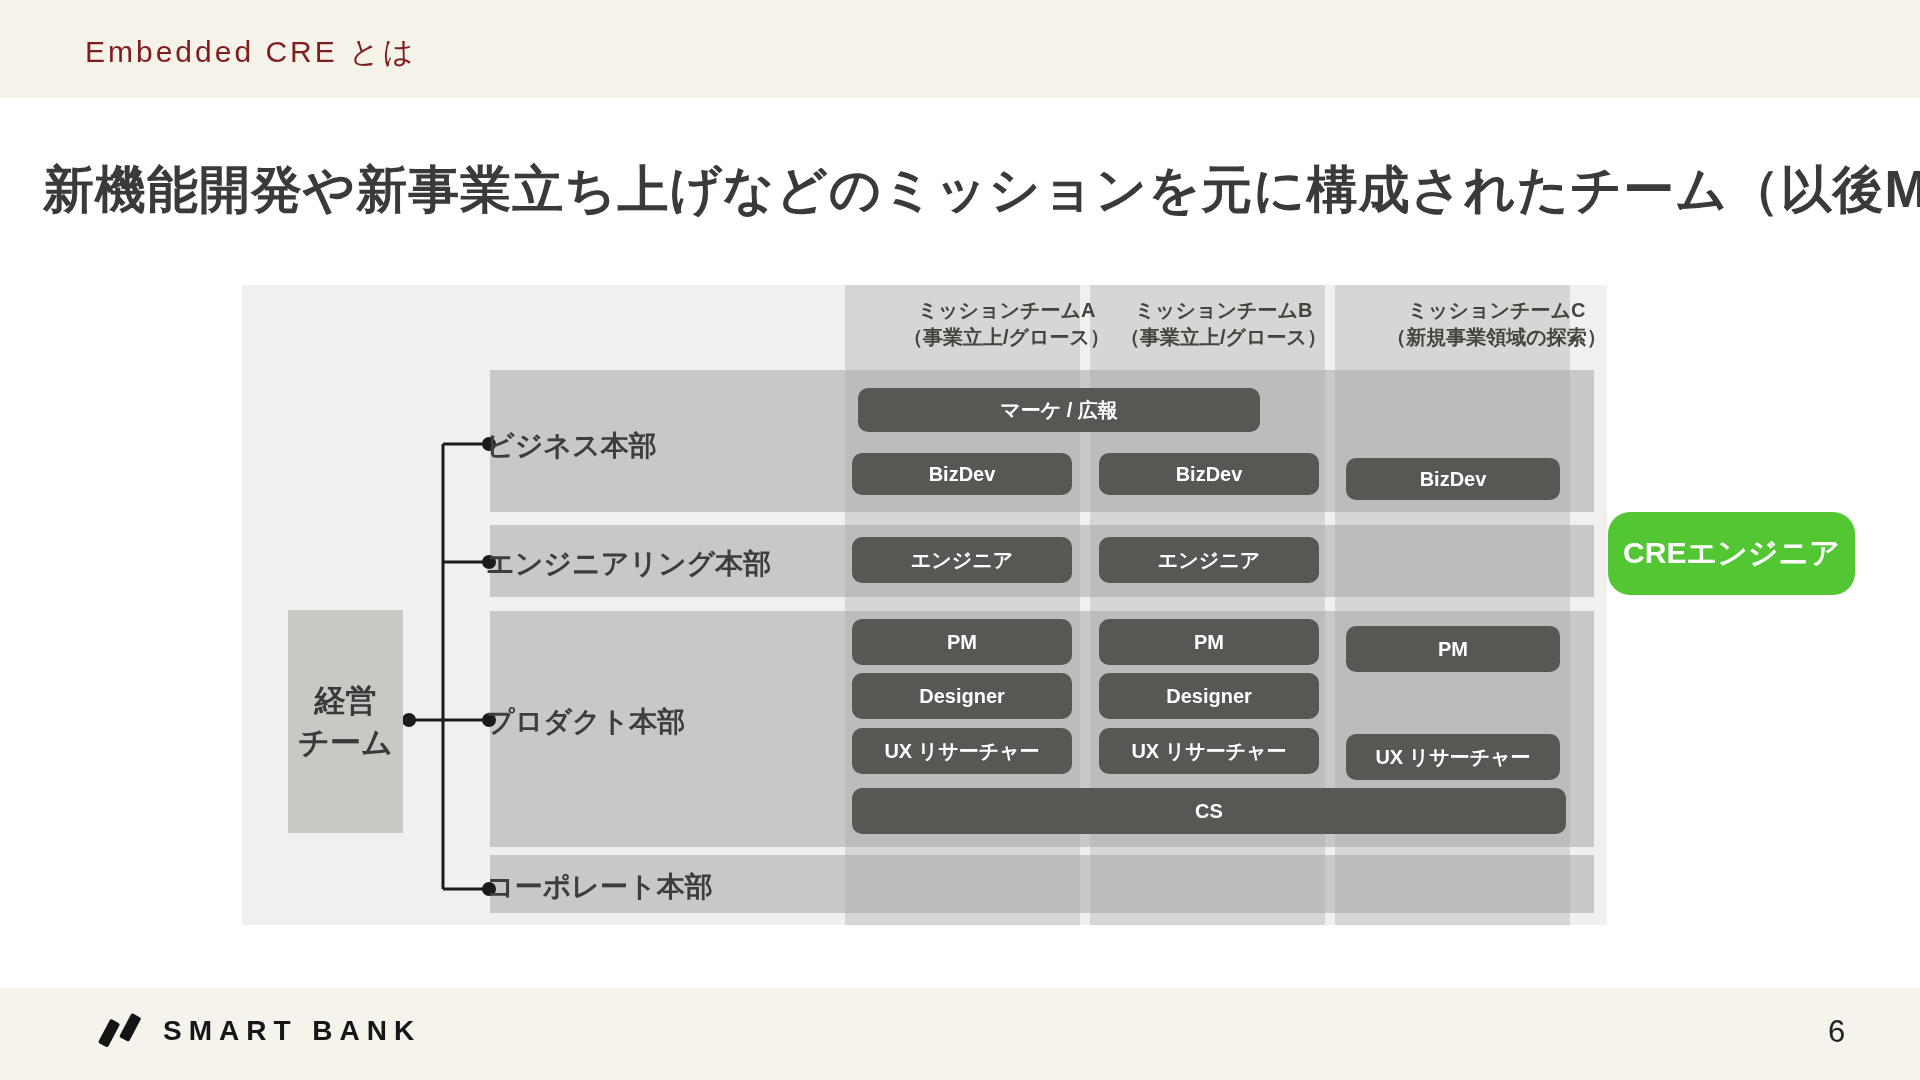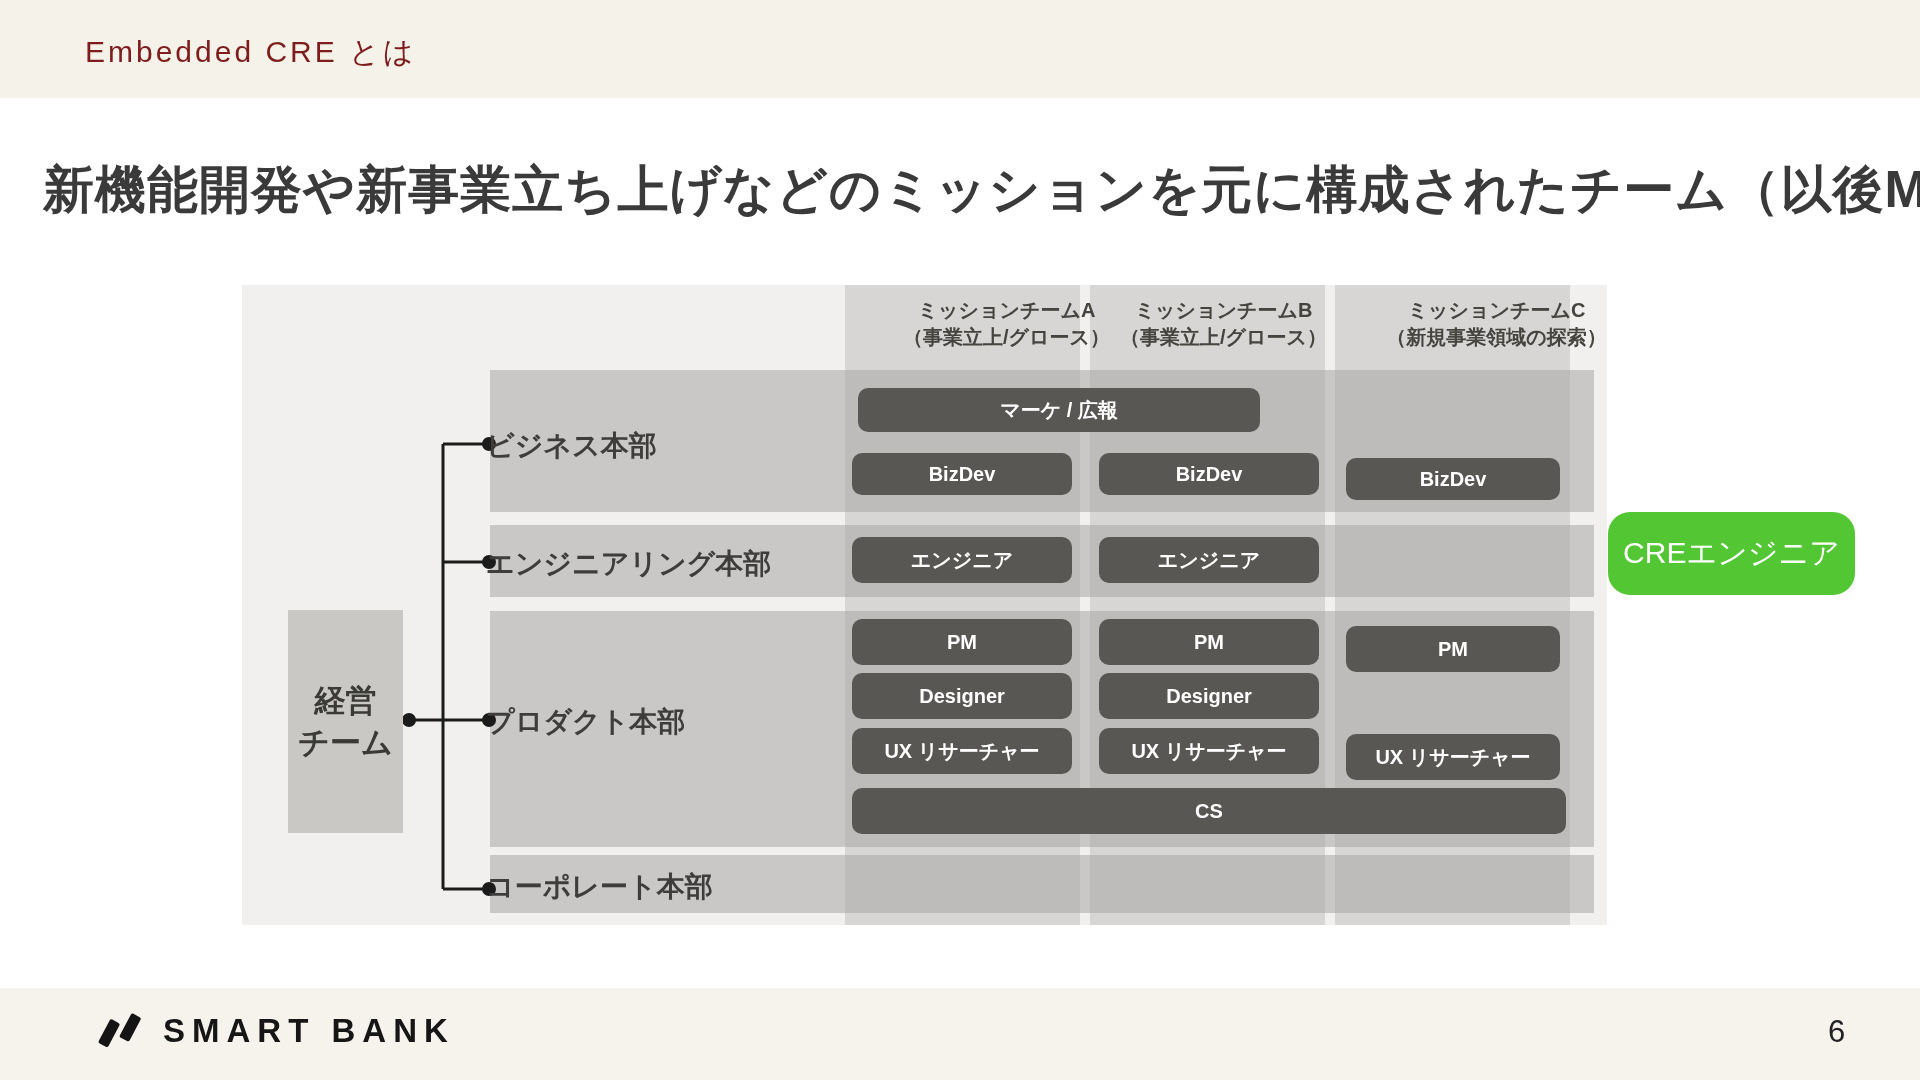--- a/index.html
+++ b/index.html
@@ -74,29 +74,29 @@
   .pill.des-b     { left:857px;  top:388px; width:220px; height:46px; }
   .pill.ux-a      { left:610px;  top:443px; width:220px; height:46px; }
   .pill.ux-b      { left:857px;  top:443px; width:220px; height:46px; }
   .pill.ux-c      { left:1104px; top:449px; width:214px; height:46px; }
   .pill.cs        { left:610px;  top:503px; width:714px; height:46px; }
   .pill.corp      { left:610px;  top:578px; width:714px; height:42px; }
 
   .cre-pill {
     position:absolute; left:1608px; top:512px; width:247px; height:83px;
     background:#52c733; border-radius:22px; display:flex; align-items:center;
-    justify-content:center; color:#ffffff; font-size:30px; font-weight:normal; z-index:5;
+    justify-content:center; color:#ffffff; font-size:30px; font-weight:bold; z-index:5;
   }
 
   
   .footer-band { position:absolute; left:0; top:988px; width:1920px; height:92px; background:#f6f3ec; }
   .brand { position:absolute; left:95px; top:1008px; display:flex; align-items:center; }
   .brand-icon { width:52px; height:46px; margin-right:16px; }
   .brand-text {
-    font-size:33px; font-weight:bold; letter-spacing:7px; color:#161616; white-space:nowrap;
+    font-size:28px; font-weight:bold; letter-spacing:7px; color:#161616; white-space:nowrap;
   }
   .page-number { position:absolute; left:1828px; top:1014px; font-size:31px; color:#222222; }
 </style>
 </head>
 <body>
 
 <div class="kicker-band"></div>
 <div class="kicker">Embedded CRE とは</div>
 <div class="main-title">新機能開発や新事業立ち上げなどのミッションを元に構成されたチーム（以後MT）</div>
 

